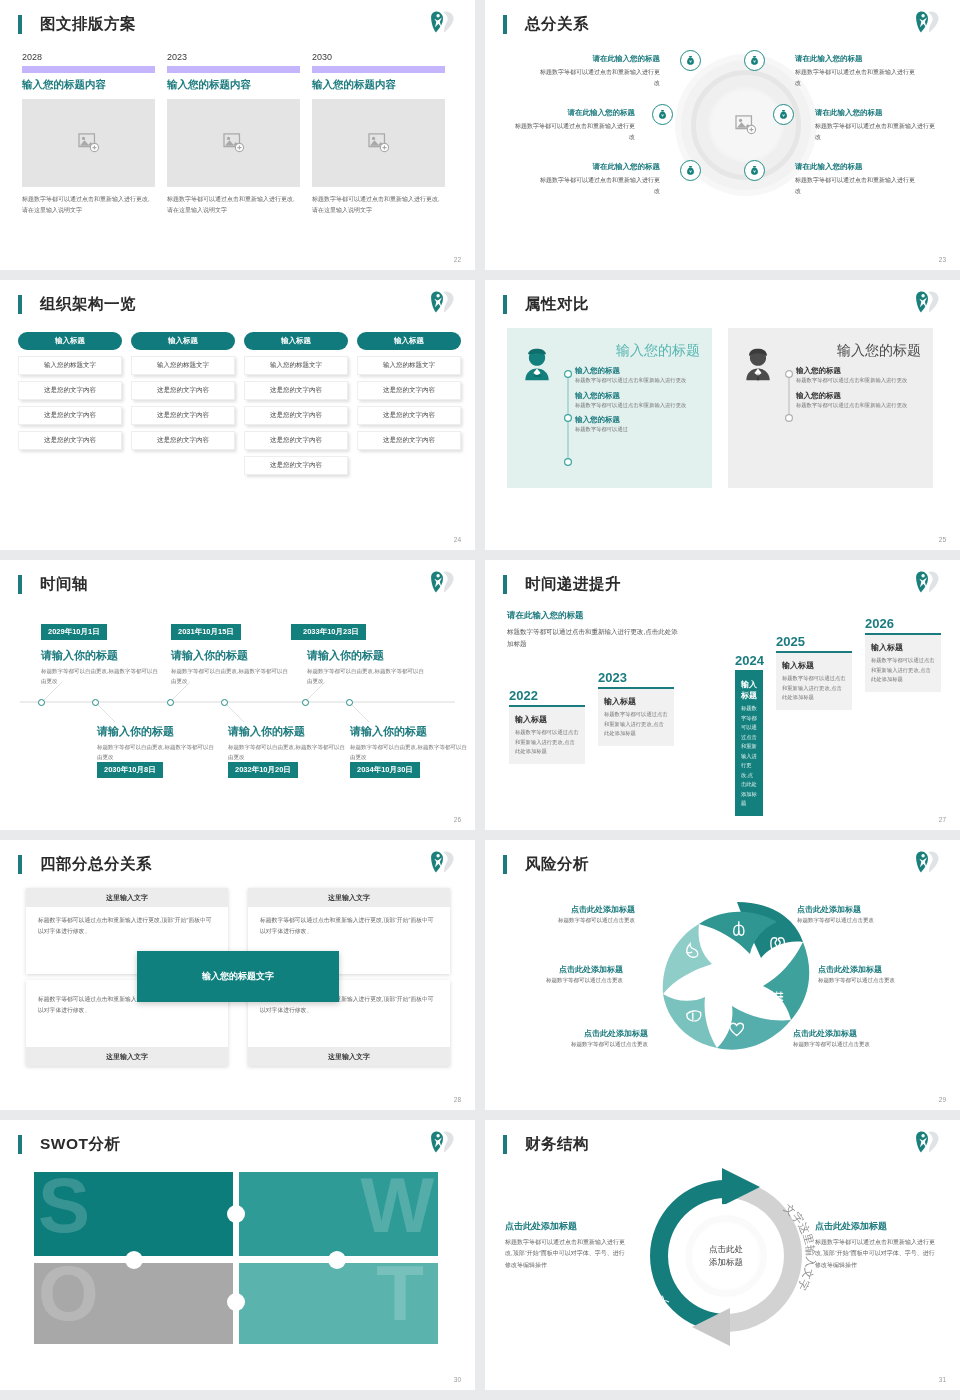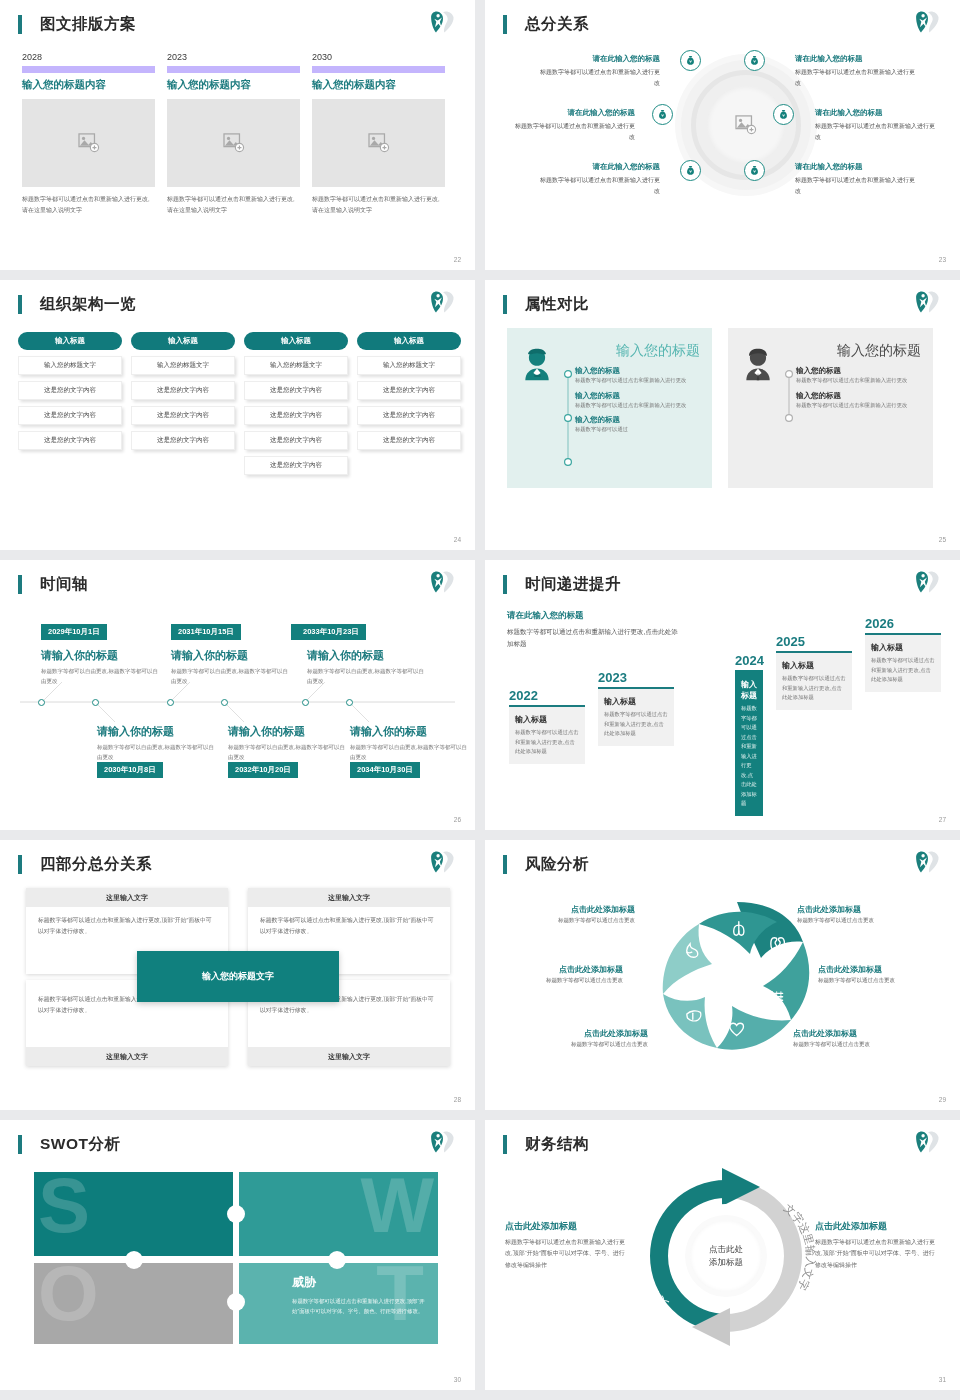--- a/index.html
+++ b/index.html
@@ -660,24 +660,20 @@
         <div class="s30-letter">S</div>
       </div>
       <div class="s30-q" style="left:204px; top:0; background:#2f9b97;">
         <div class="s30-letter" style="left:auto; right:4px;">W</div>
       </div>
       <div class="s30-q" style="left:0; top:88px; background:#a8a8a8;">
         <div class="s30-letter">O</div>
       </div>
       <div class="s30-q" style="left:204px; top:88px; background:#5bb3ae;">
         <div class="s30-letter" style="left:auto; right:14px;">T</div>
-        <div class="s30-in">
-          <div class="s30-t">威胁</div>
-          <div class="s30-p">标题数字等都可以通过点击和重新输入进行更改,顶部“开始”面板中可以对字体、字号、颜色、行距等进行修改。</div>
-        </div>
       </div>
       <svg width="404" height="172" style="position:absolute;left:0;top:0;pointer-events:none;">
         <circle cx="202" cy="42" r="9" fill="#fff"></circle>
         <circle cx="202" cy="130" r="9" fill="#fff"></circle>
         <circle cx="100" cy="88" r="9" fill="#fff"></circle>
         <circle cx="303" cy="88" r="9" fill="#fff"></circle>
         <rect x="199" y="0" width="6" height="172" fill="#fff"></rect>
         <rect x="0" y="85" width="404" height="6" fill="#fff"></rect>
       </svg>
     </div>

